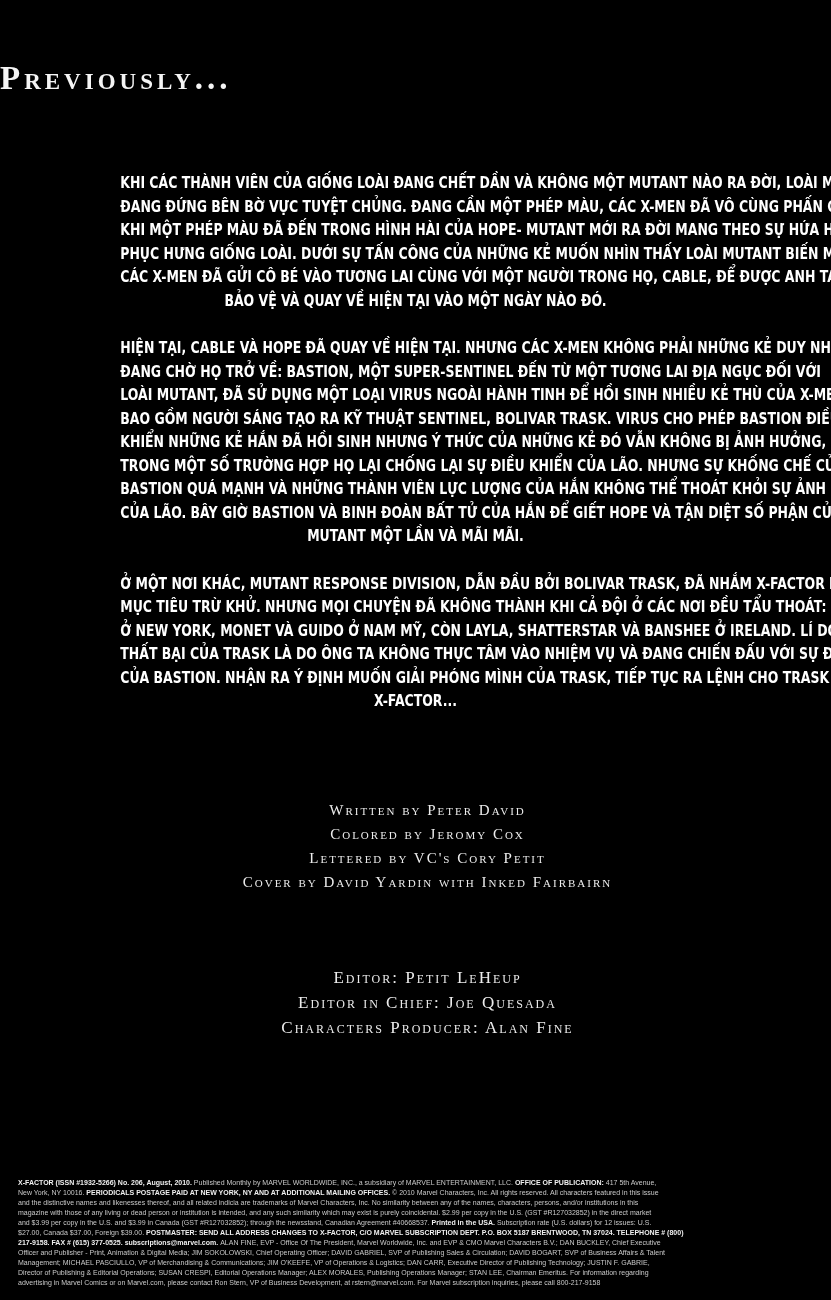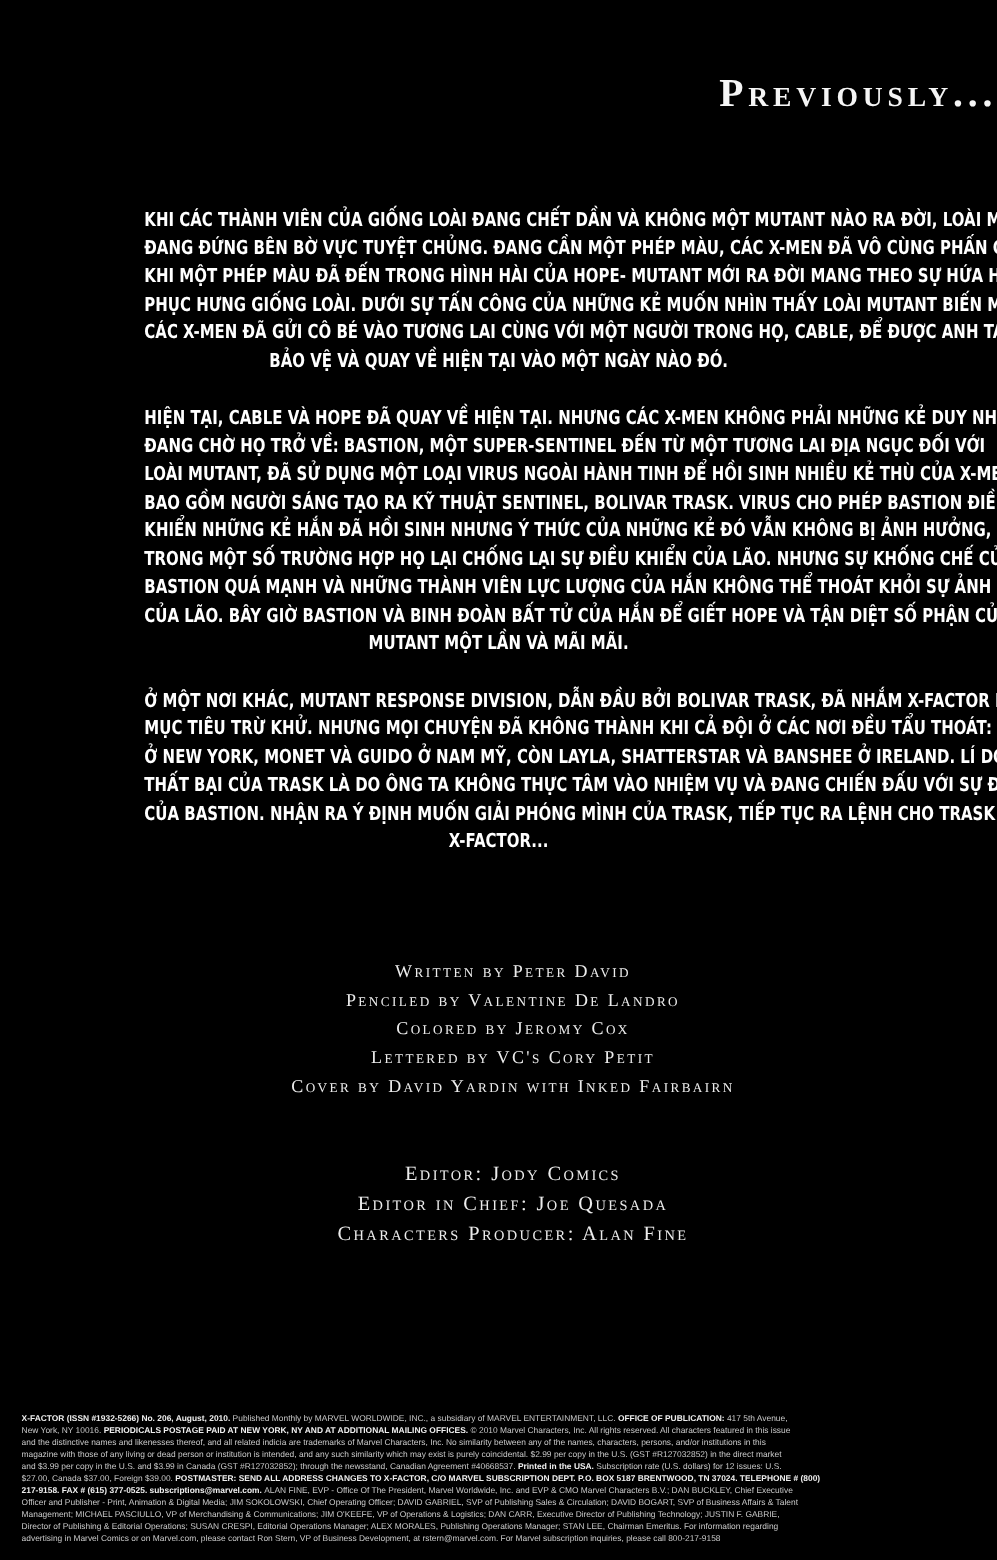--- a/index.html
+++ b/index.html
@@ -11,21 +11,21 @@
     background: #000;
     color: #fff;
     overflow: hidden;
     font-family: "DejaVu Sans", sans-serif;
   }
   .title {
     position: absolute;
     top: 60px;
     left: 0;
     width: 100%;
-    text-align: right;
+    text-align: left;
     font-family: "Liberation Serif", serif;
     font-variant: small-caps;
     font-weight: bold;
     font-size: 33px;
     letter-spacing: 4px;
     color: #f5f5f5;
   }
   .recap {
     position: absolute;
     top: 171px;
@@ -111,28 +111,27 @@
         <div class="line">MỤC TIÊU TRỪ KHỬ. NHƯNG MỌI CHUYỆN ĐÃ KHÔNG THÀNH KHI CẢ ĐỘI Ở CÁC NƠI ĐỀU TẨU THOÁT: ĐỘI CHÍNH</div>
         <div class="line">Ở NEW YORK, MONET VÀ GUIDO Ở NAM MỸ, CÒN LAYLA, SHATTERSTAR VÀ BANSHEE Ở IRELAND. LÍ DO CHO SỰ</div>
         <div class="line">THẤT BẠI CỦA TRASK LÀ DO ÔNG TA KHÔNG THỰC TÂM VÀO NHIỆM VỤ VÀ ĐANG CHIẾN ĐẤU VỚI SỰ ĐIỀU KHIỂN</div>
         <div class="line">CỦA BASTION. NHẬN RA Ý ĐỊNH MUỐN GIẢI PHÓNG MÌNH CỦA TRASK, TIẾP TỤC RA LỆNH CHO TRASK ĐỂ TIÊU DIỆT</div>
         <div class="line">X-FACTOR...</div>
       </div>
   </div>
 
   <div class="credits credits-creative">
       <div class="line">Written by Peter David</div>
-      <div class="line">Penciled by Valentine De Landro</div>
       <div class="line">Colored by Jeromy Cox</div>
       <div class="line">Lettered by VC's Cory Petit</div>
       <div class="line">Cover by David Yardin with Inked Fairbairn</div>
     </div>
 
   <div class="credits credits-editorial">
-      <div class="line">Editor: Jody Comics</div>
+      <div class="line">Editor: Petit LeHeup</div>
       <div class="line">Editor in Chief: Joe Quesada</div>
       <div class="line">Characters Producer: Alan Fine</div>
     </div>
 
   <div class="indicia">
       <div class="line"><span class="b">X-FACTOR (ISSN #1932-5266) No. 206, August, 2010. </span><span>Published Monthly by MARVEL WORLDWIDE, INC., a subsidiary of MARVEL ENTERTAINMENT, LLC. </span><span class="b">OFFICE OF PUBLICATION: </span><span>417 5th Avenue,</span></div>
       <div class="line"><span>New York, NY 10016. </span><span class="b">PERIODICALS POSTAGE PAID AT NEW YORK, NY AND AT ADDITIONAL MAILING OFFICES. </span><span>© 2010 Marvel Characters, Inc. All rights reserved. All characters featured in this issue</span></div>
       <div class="line"><span>and the distinctive names and likenesses thereof, and all related indicia are trademarks of Marvel Characters, Inc. No similarity between any of the names, characters, persons, and/or institutions in this</span></div>
       <div class="line"><span>magazine with those of any living or dead person or institution is intended, and any such similarity which may exist is purely coincidental. $2.99 per copy in the U.S. (GST #R127032852) in the direct market</span></div>
       <div class="line"><span>and $3.99 per copy in the U.S. and $3.99 in Canada (GST #R127032852); through the newsstand, Canadian Agreement #40668537. </span><span class="b">Printed in the USA. </span><span>Subscription rate (U.S. dollars) for 12 issues: U.S.</span></div>

